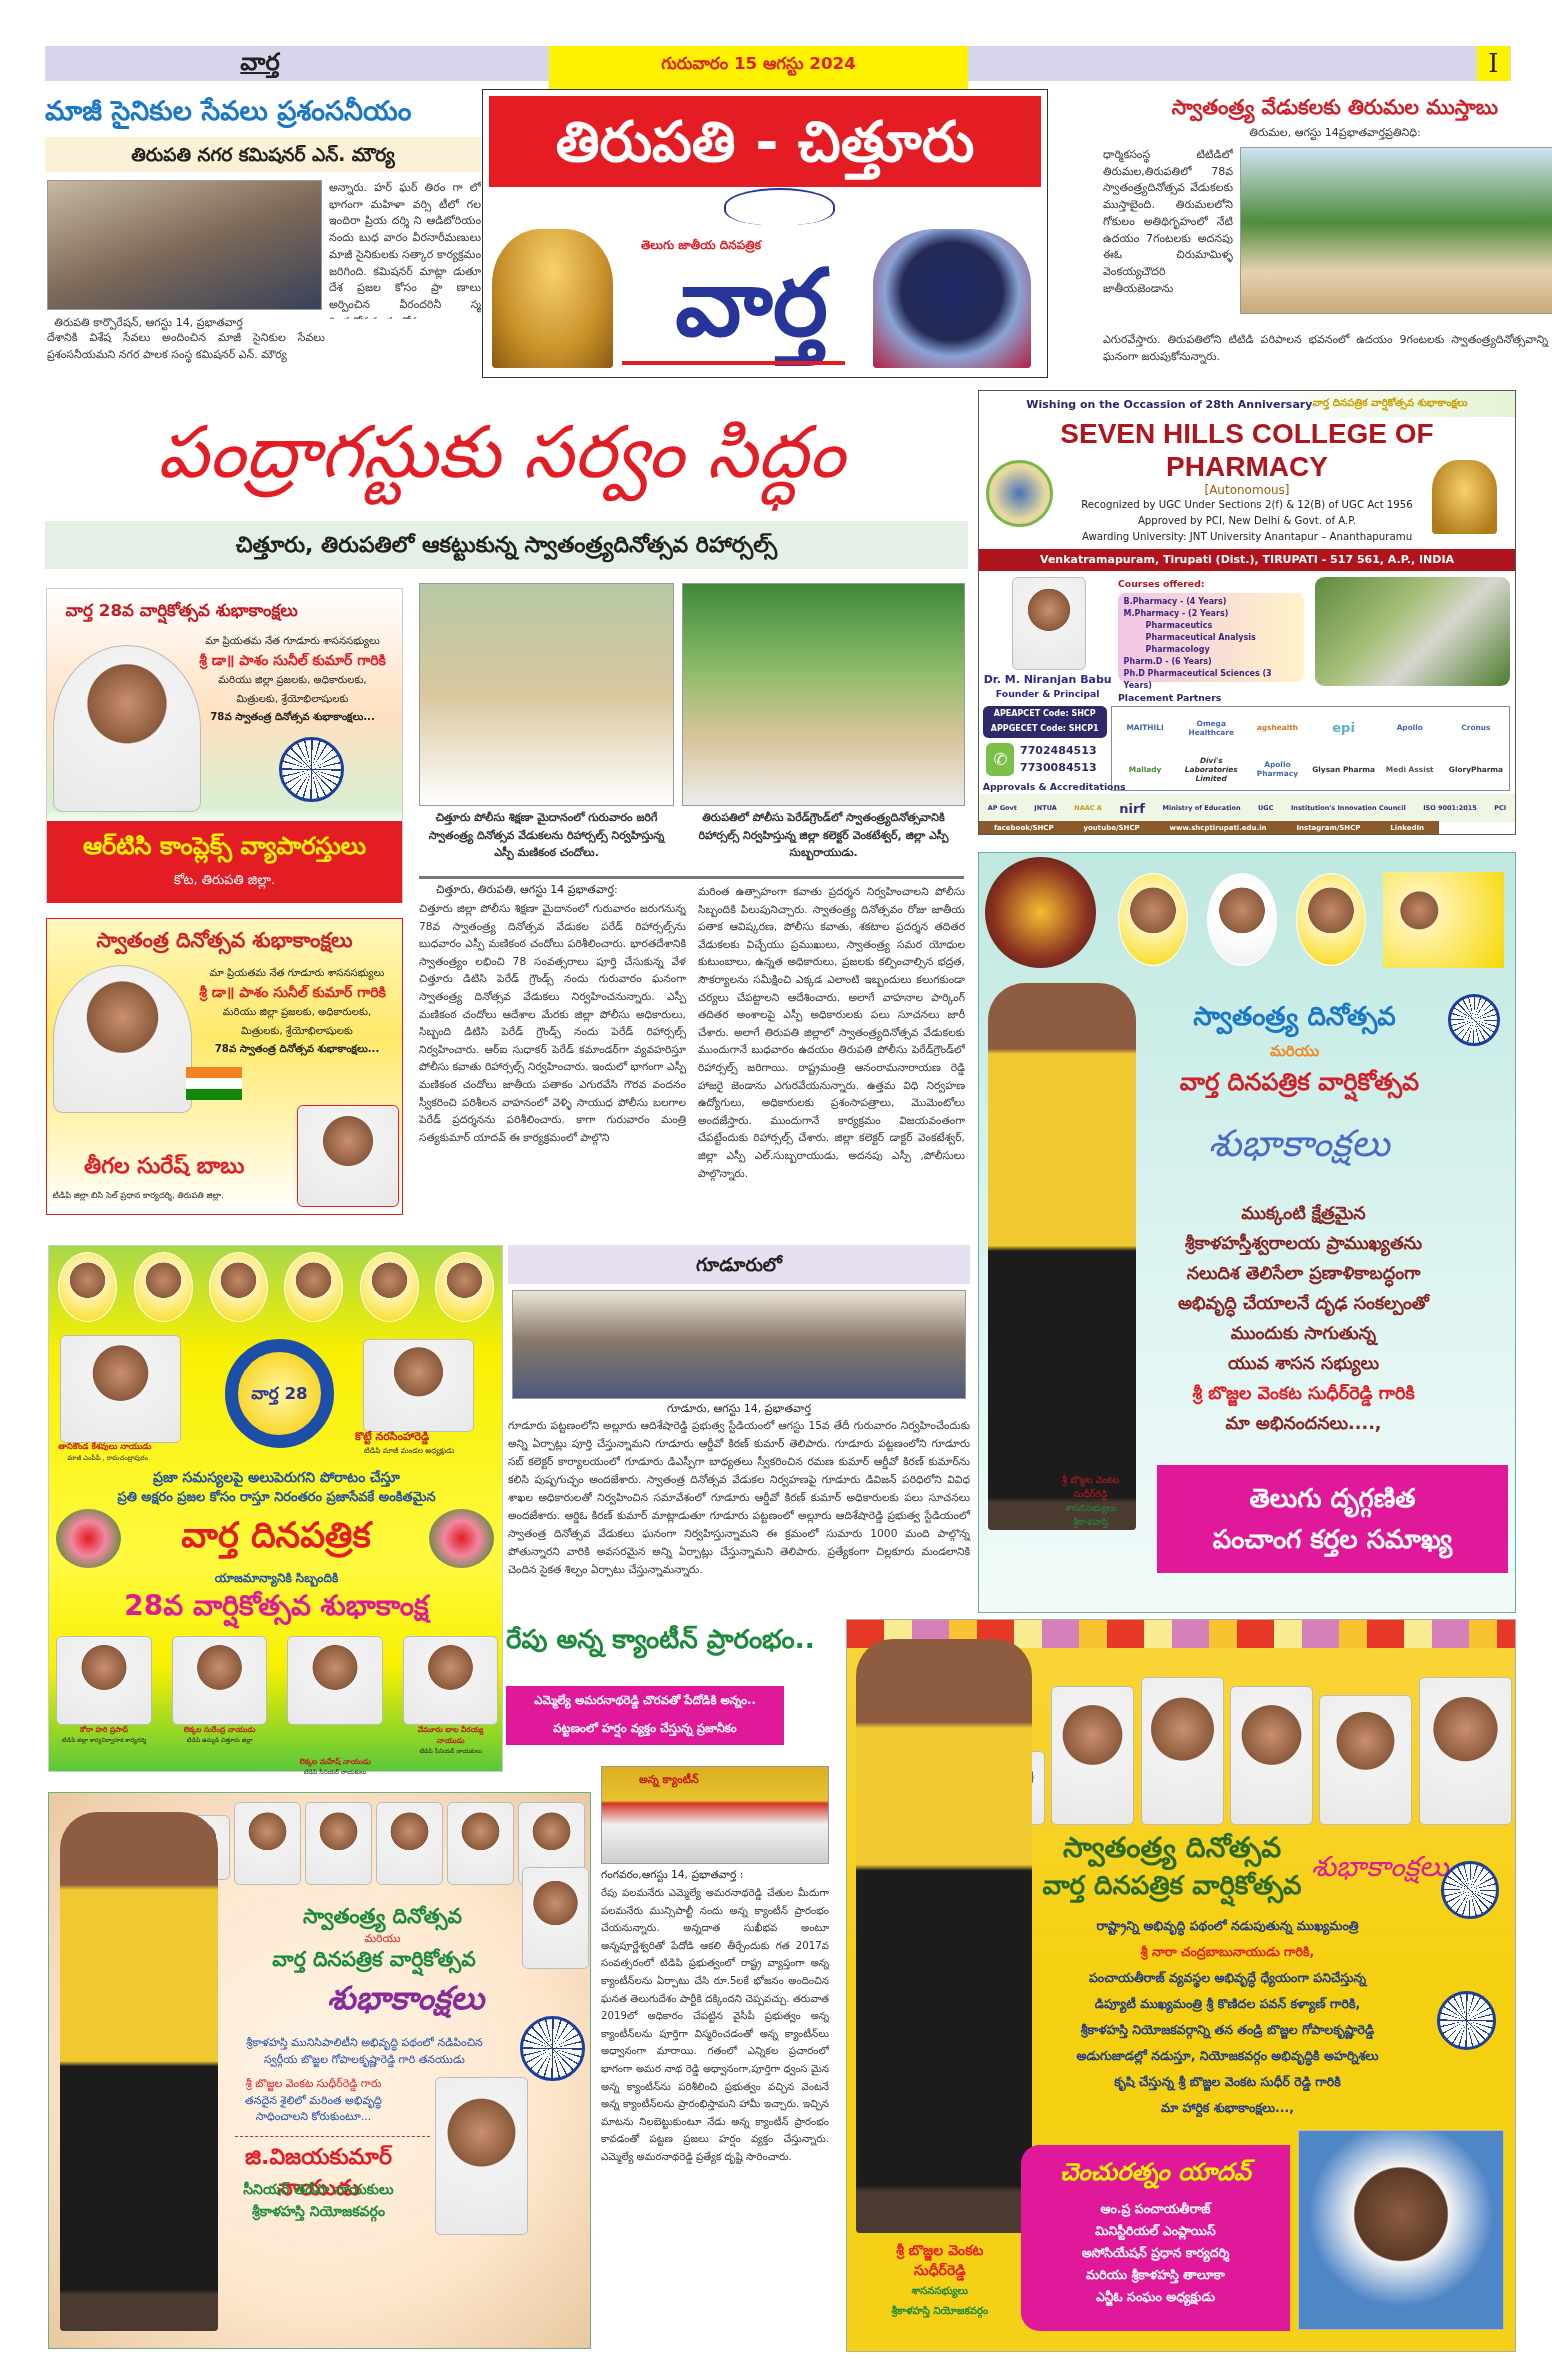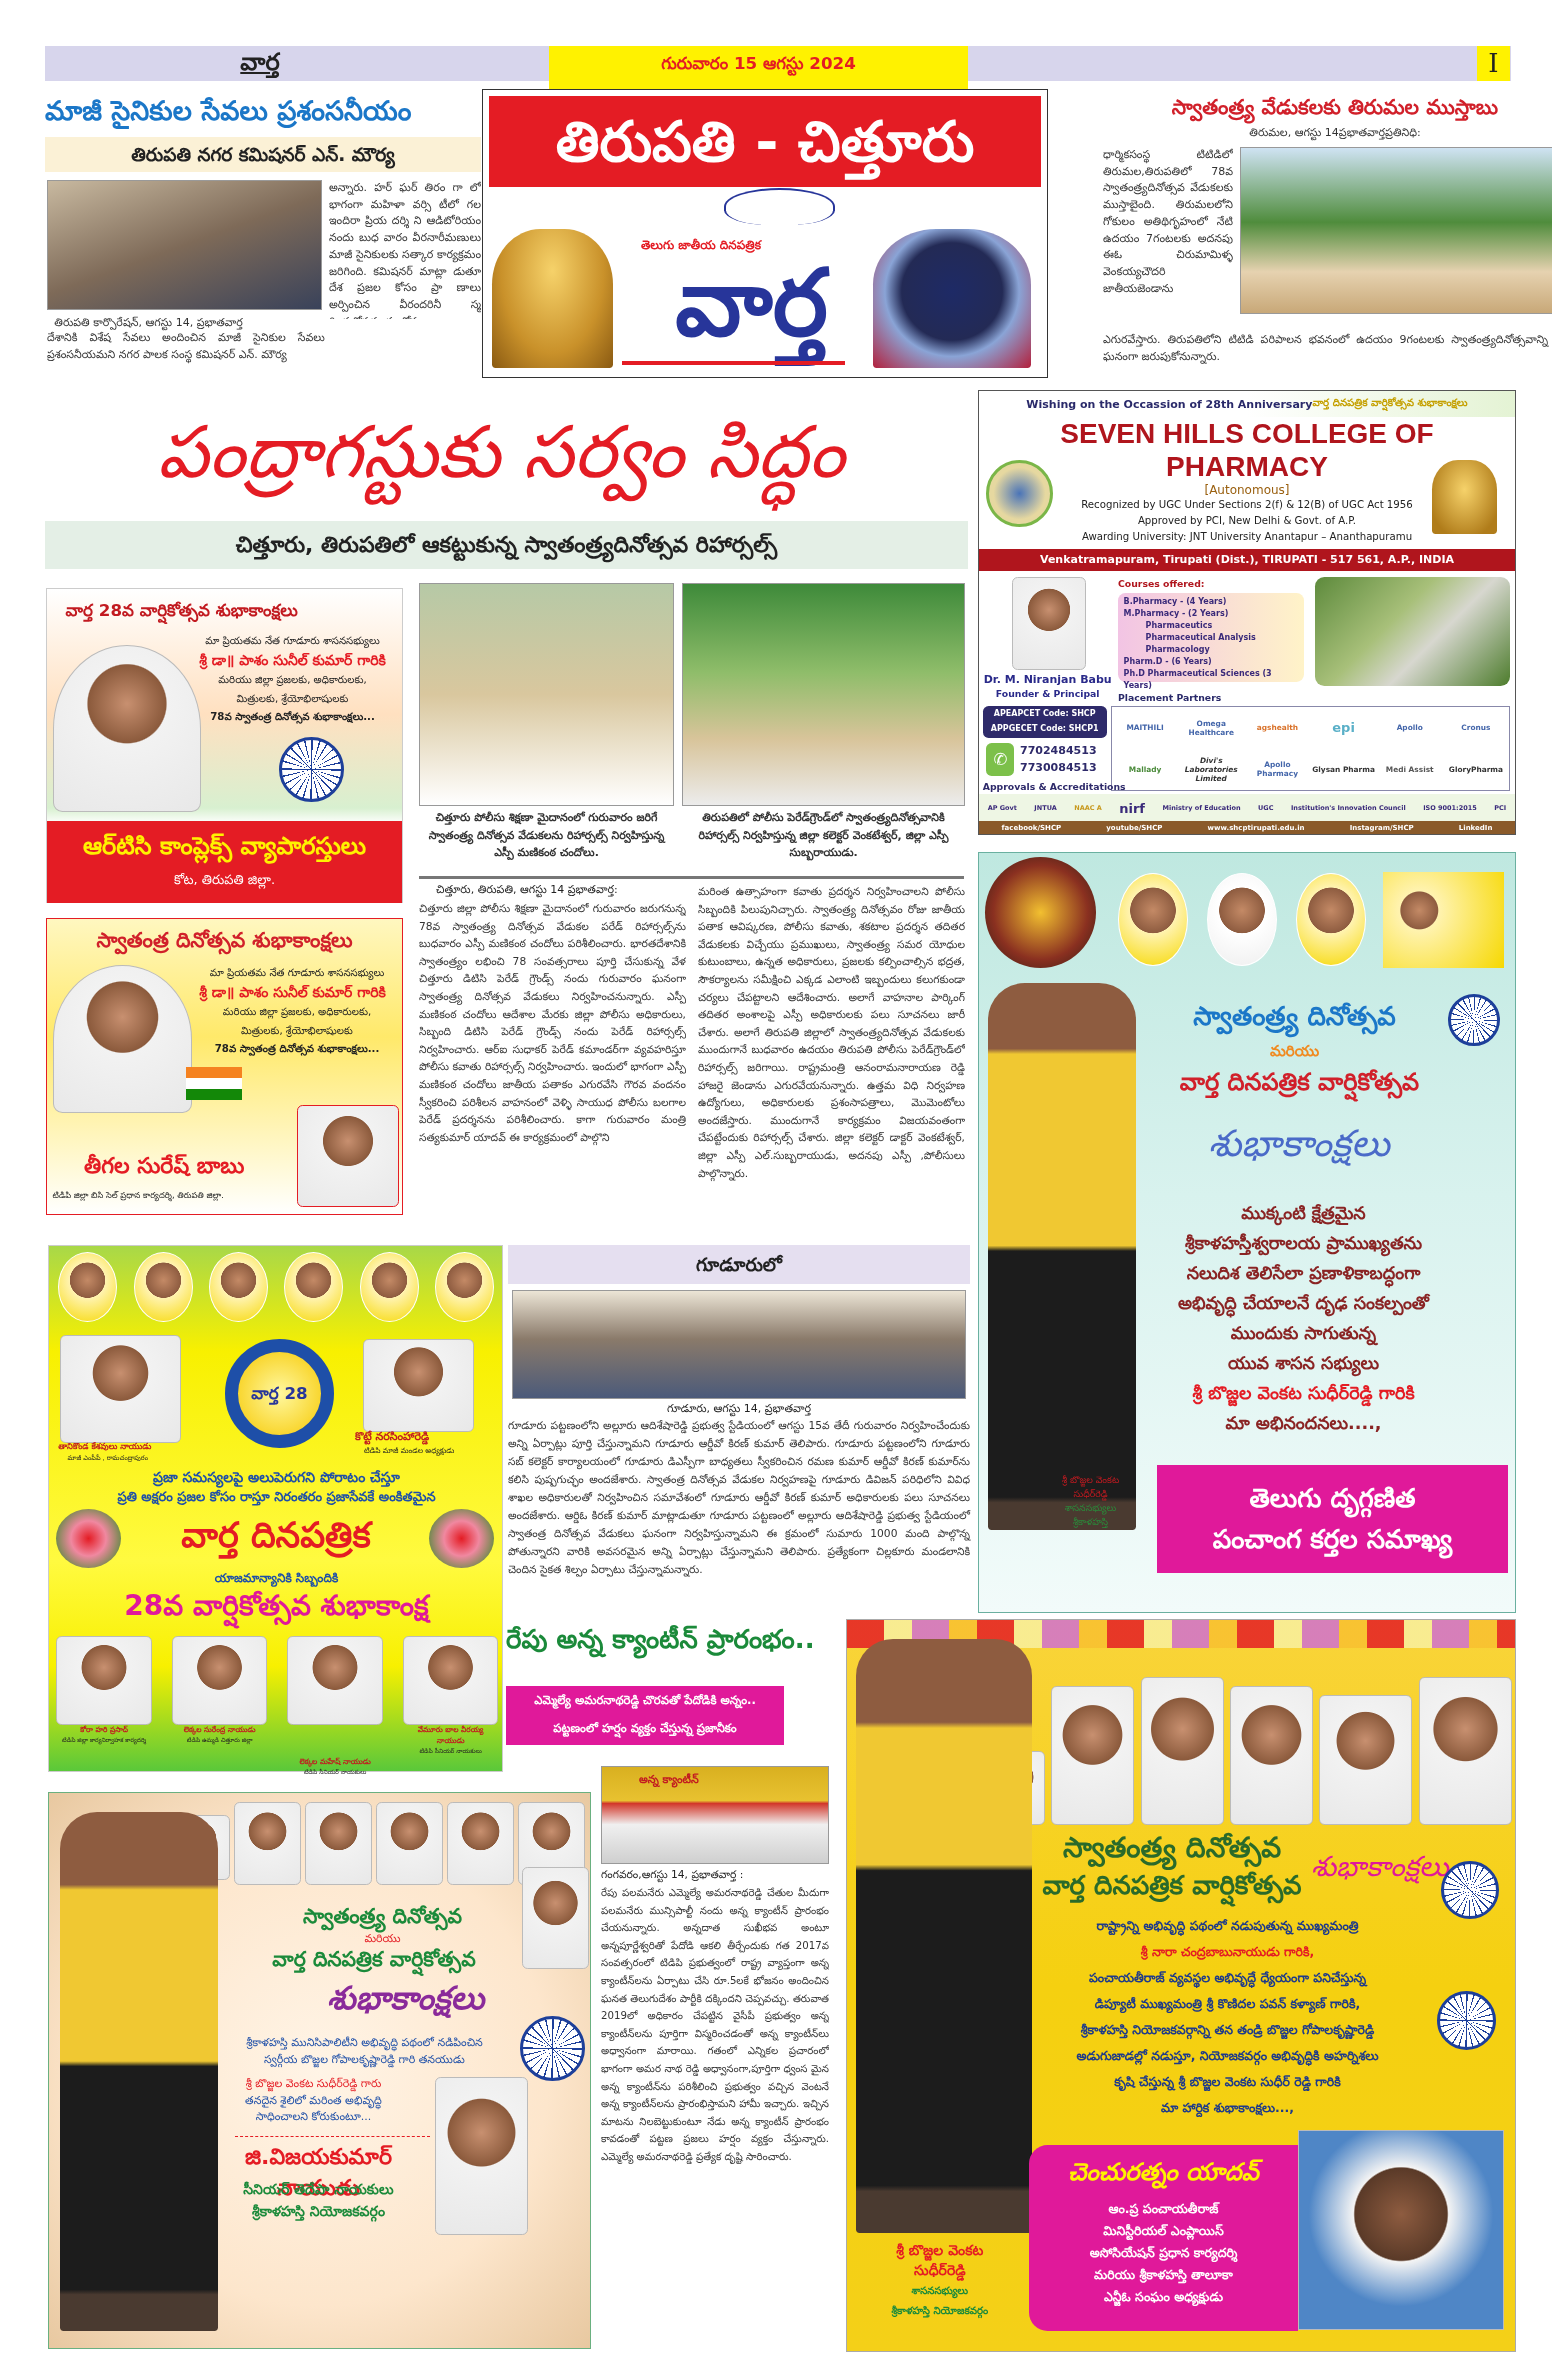--- a/index.html
+++ b/index.html
@@ -151,21 +151,21 @@
     <span>AP Govt</span>
     <span>JNTUA</span>
     <span style="color:#c89a20;">NAAC A</span>
     <span style="font-size:13px;">nirf</span>
     <span>Ministry of Education</span>
     <span>UGC</span>
     <span>Institution's Innovation Council</span>
     <span>ISO 9001:2015</span>
     <span>PCI</span>
   </div>
-  <div class="abs" style="left:0;top:430px;width:536px;height:13px;background:#8a5a2a;display:flex;justify-content:space-around;align-items:center;font-size:7px;color:#fff;font-weight:bold;">
+  <div class="abs" style="left:0;top:430px;width:460px;height:13px;background:#8a5a2a;display:flex;justify-content:space-around;align-items:center;font-size:7px;color:#fff;font-weight:bold;">
     <span>facebook/SHCP</span>
     <span>youtube/SHCP</span>
     <span>www.shcptirupati.edu.in</span>
     <span>Instagram/SHCP</span>
     <span>LinkedIn</span>
   </div>
 </div>
 
 <div class="abs" style="left:978px;top:852px;width:538px;height:761px;border:0.9px solid #6ab0a0;background:linear-gradient(180deg,#bfe8e0 0%,#d8f2ee 45%,#f2fbfa 100%);">
   <div class="abs" style="left:5.6px;top:3.7px;width:111px;height:111px;border-radius:50%;background:radial-gradient(circle,#f2c030 0%,#8a3020 60%,#2a1a14 100%);"></div>
@@ -317,21 +317,21 @@
   <div class="abs center" style="left:167px;top:293px;width:427px;font-size:12.5px;line-height:26px;color:#1e3a8a;font-weight:bold;">
     <div>రాష్ట్రాన్ని అభివృద్ధి పథంలో నడుపుతున్న ముఖ్యమంత్రి</div>
     <div style="color:#e41c24;">శ్రీ నారా చంద్రబాబునాయుడు గారికి,</div>
     <div>పంచాయతీరాజ్ వ్యవస్థల అభివృద్ధే ధ్యేయంగా పనిచేస్తున్న</div>
     <div>డిప్యూటీ ముఖ్యమంత్రి శ్రీ కొణిదల పవన్ కళ్యాణ్ గారికి,</div>
     <div>శ్రీకాళహస్తి నియోజకవర్గాన్ని తన తండ్రి బొజ్జల గోపాలకృష్ణారెడ్డి</div>
     <div>అడుగుజాడల్లో నడుస్తూ, నియోజకవర్గం అభివృద్ధికి అహర్నిశలు</div>
     <div>కృషి చేస్తున్న శ్రీ బొజ్జల వెంకట సుధీర్ రెడ్డి గారికి</div>
     <div>మా హార్దిక శుభాకాంక్షలు...,</div>
   </div>
-  <div class="abs" style="left:182px;top:525px;width:269px;height:186px;background:#e0199a;border-radius:18.6px 0 0 18.6px;text-align:center;">
+  <div class="abs" style="left:174px;top:525px;width:269px;height:186px;background:#e0199a;border-radius:18.6px 0 0 18.6px;text-align:center;">
     <div style="margin-top:13px;font-size:24px;font-weight:bold;color:#fff200;font-style:italic;">చెంచురత్నం యాదవ్</div>
     <div style="font-size:12.5px;line-height:22px;color:#fff;font-weight:bold;margin-top:5.6px;">
       <div>ఆం.ప్ర పంచాయతీరాజ్</div>
       <div>మినిస్టీరియల్ ఎంప్లాయిస్</div>
       <div>అసోసియేషన్ ప్రధాన కార్యదర్శి</div>
       <div>మరియు శ్రీకాళహస్తి తాలూకా</div>
       <div>ఎన్జీఓ సంఘం అధ్యక్షుడు</div>
     </div>
   </div>
   <div class="abs portrait" style="left:451px;top:510px;width:206px;height:200px;background:radial-gradient(circle at 50% 42%,#8e5c40 0%,#5a3a28 30%,#f4f4f4 31%,#4f86c6 60%);border-radius:0;"></div>

